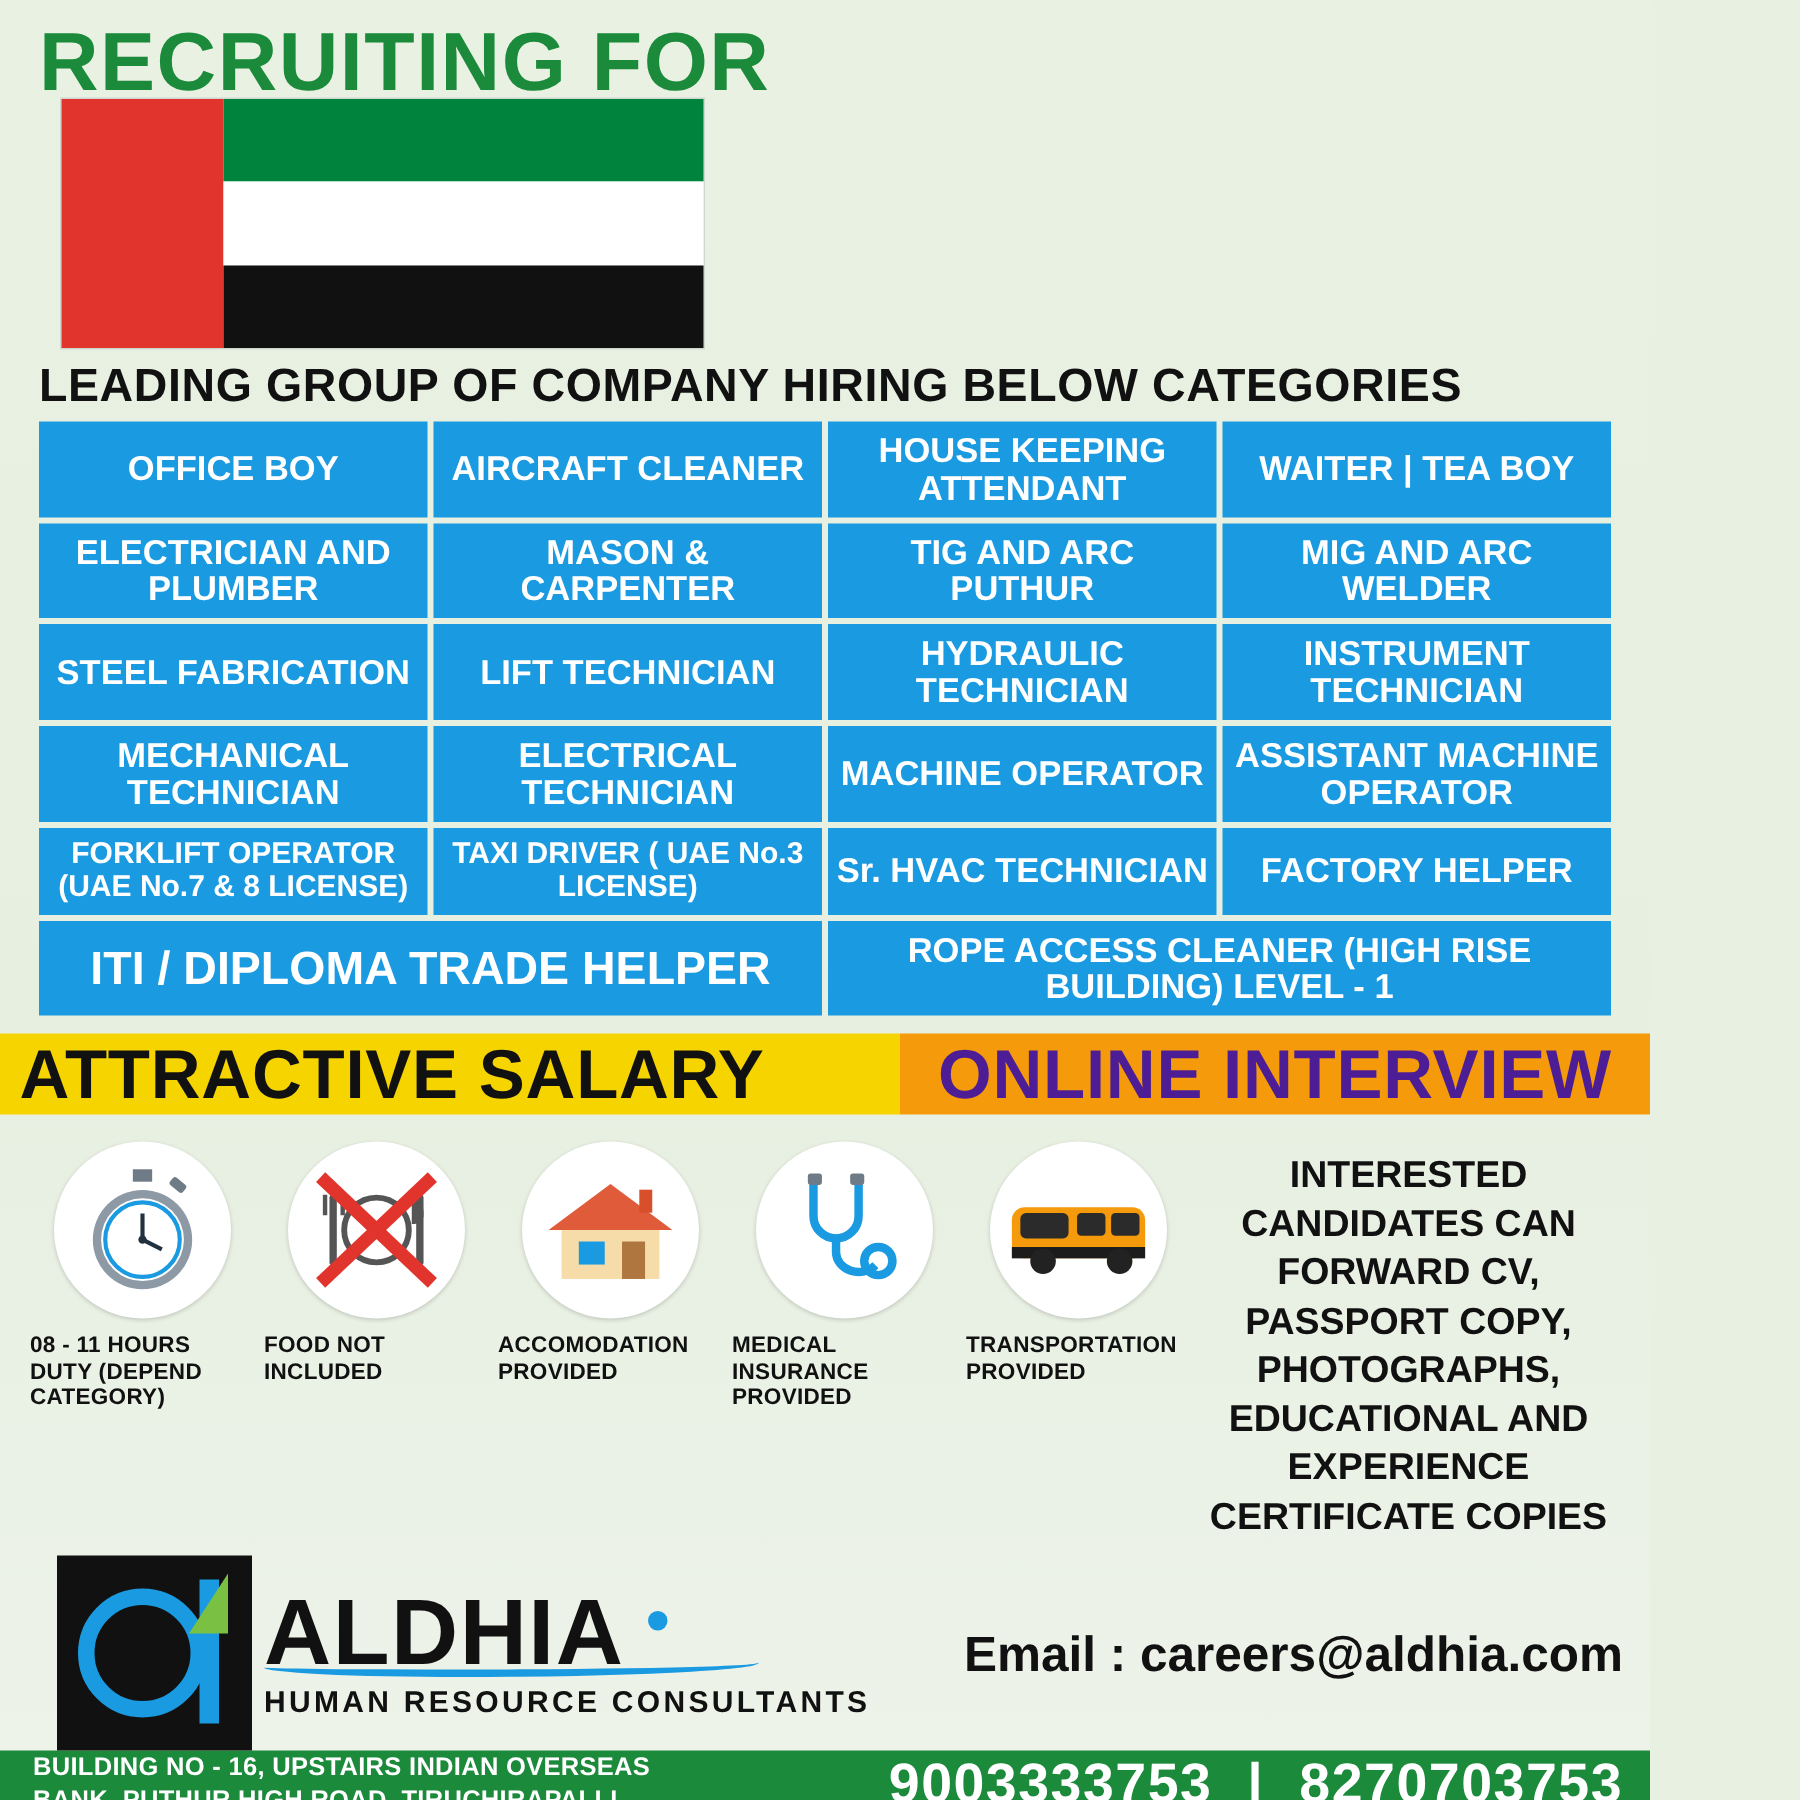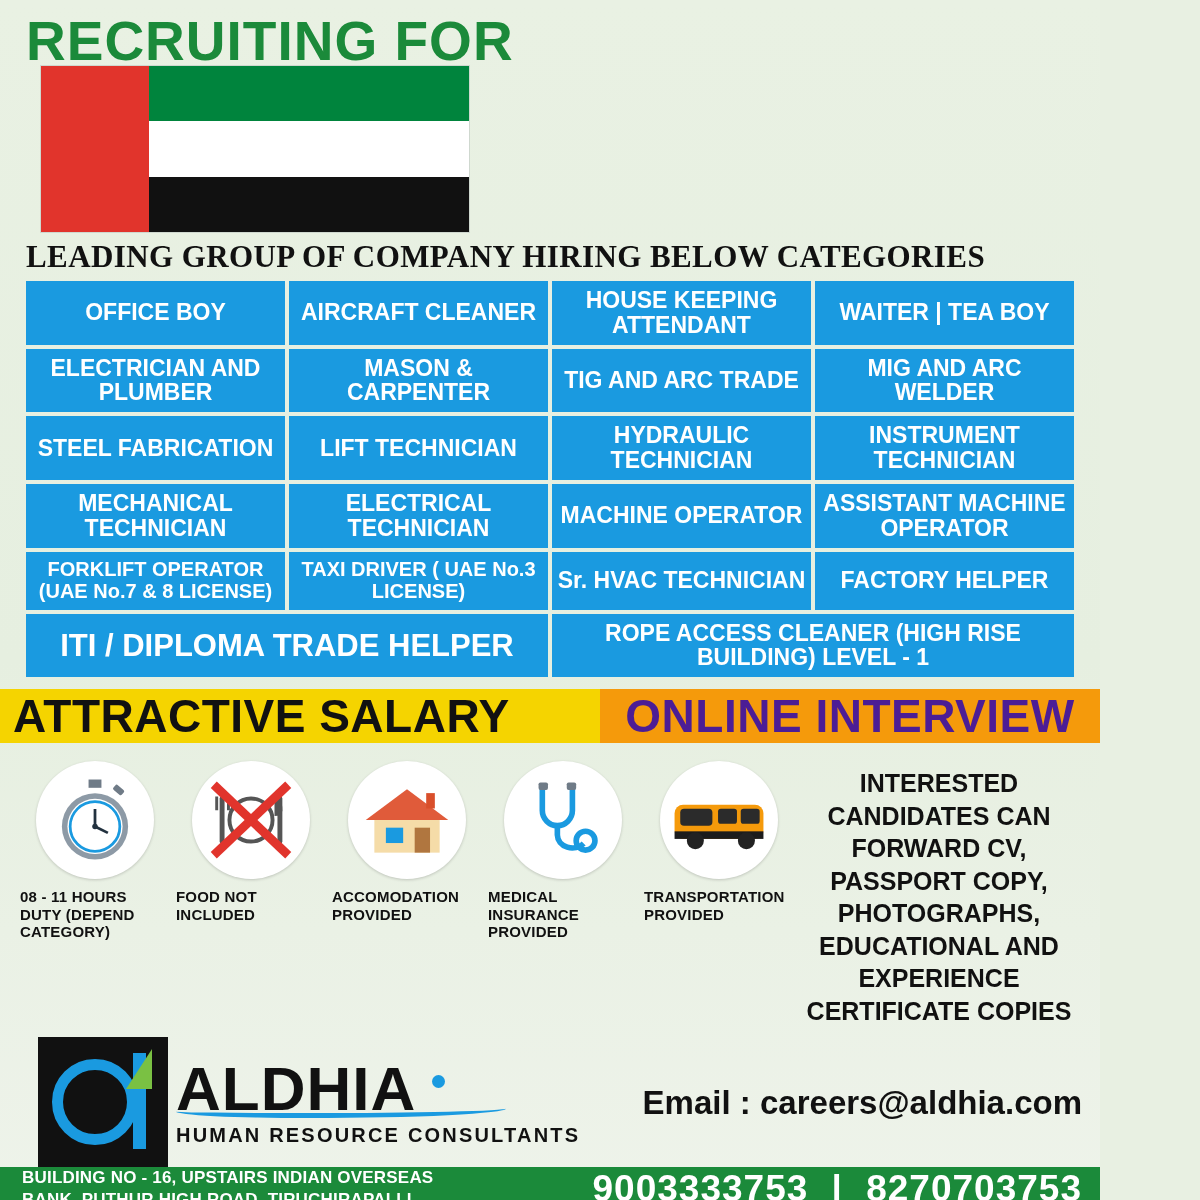--- a/index.html
+++ b/index.html
@@ -55,21 +55,20 @@
   .flag-white { flex: 1; background: #ffffff; }
   .flag-black { flex: 1; background: #111111; }
 
   .subtitle {
     font-size: 31px;
     font-weight: bold;
     color: #111;
     letter-spacing: 0.4px;
     padding: 6px 26px 6px 26px;
     white-space: nowrap;
-    font-family: Liberation Serif, serif;
   }
 
   
   .grid-wrap { padding: 0 26px; }
   .grid {
     display: grid;
     grid-template-columns: repeat(4, 1fr);
     gap: 4px;
     border-radius: 10px;
   }
@@ -292,21 +291,21 @@
 
   <div class="grid-wrap">
     <div class="grid">
       <div class="cell">OFFICE BOY</div>
       <div class="cell">AIRCRAFT CLEANER</div>
       <div class="cell">HOUSE KEEPING ATTENDANT</div>
       <div class="cell">WAITER | TEA BOY</div>
 
       <div class="cell">ELECTRICIAN AND PLUMBER</div>
       <div class="cell">MASON &amp; CARPENTER</div>
-      <div class="cell">TIG AND ARC TRADE</div>
+      <div class="cell">TIG AND ARC PUTHUR</div>
       <div class="cell">MIG AND ARC WELDER</div>
 
       <div class="cell">STEEL FABRICATION</div>
       <div class="cell">LIFT TECHNICIAN</div>
       <div class="cell">HYDRAULIC TECHNICIAN</div>
       <div class="cell">INSTRUMENT TECHNICIAN</div>
 
       <div class="cell">MECHANICAL TECHNICIAN</div>
       <div class="cell">ELECTRICAL TECHNICIAN</div>
       <div class="cell">MACHINE OPERATOR</div>

